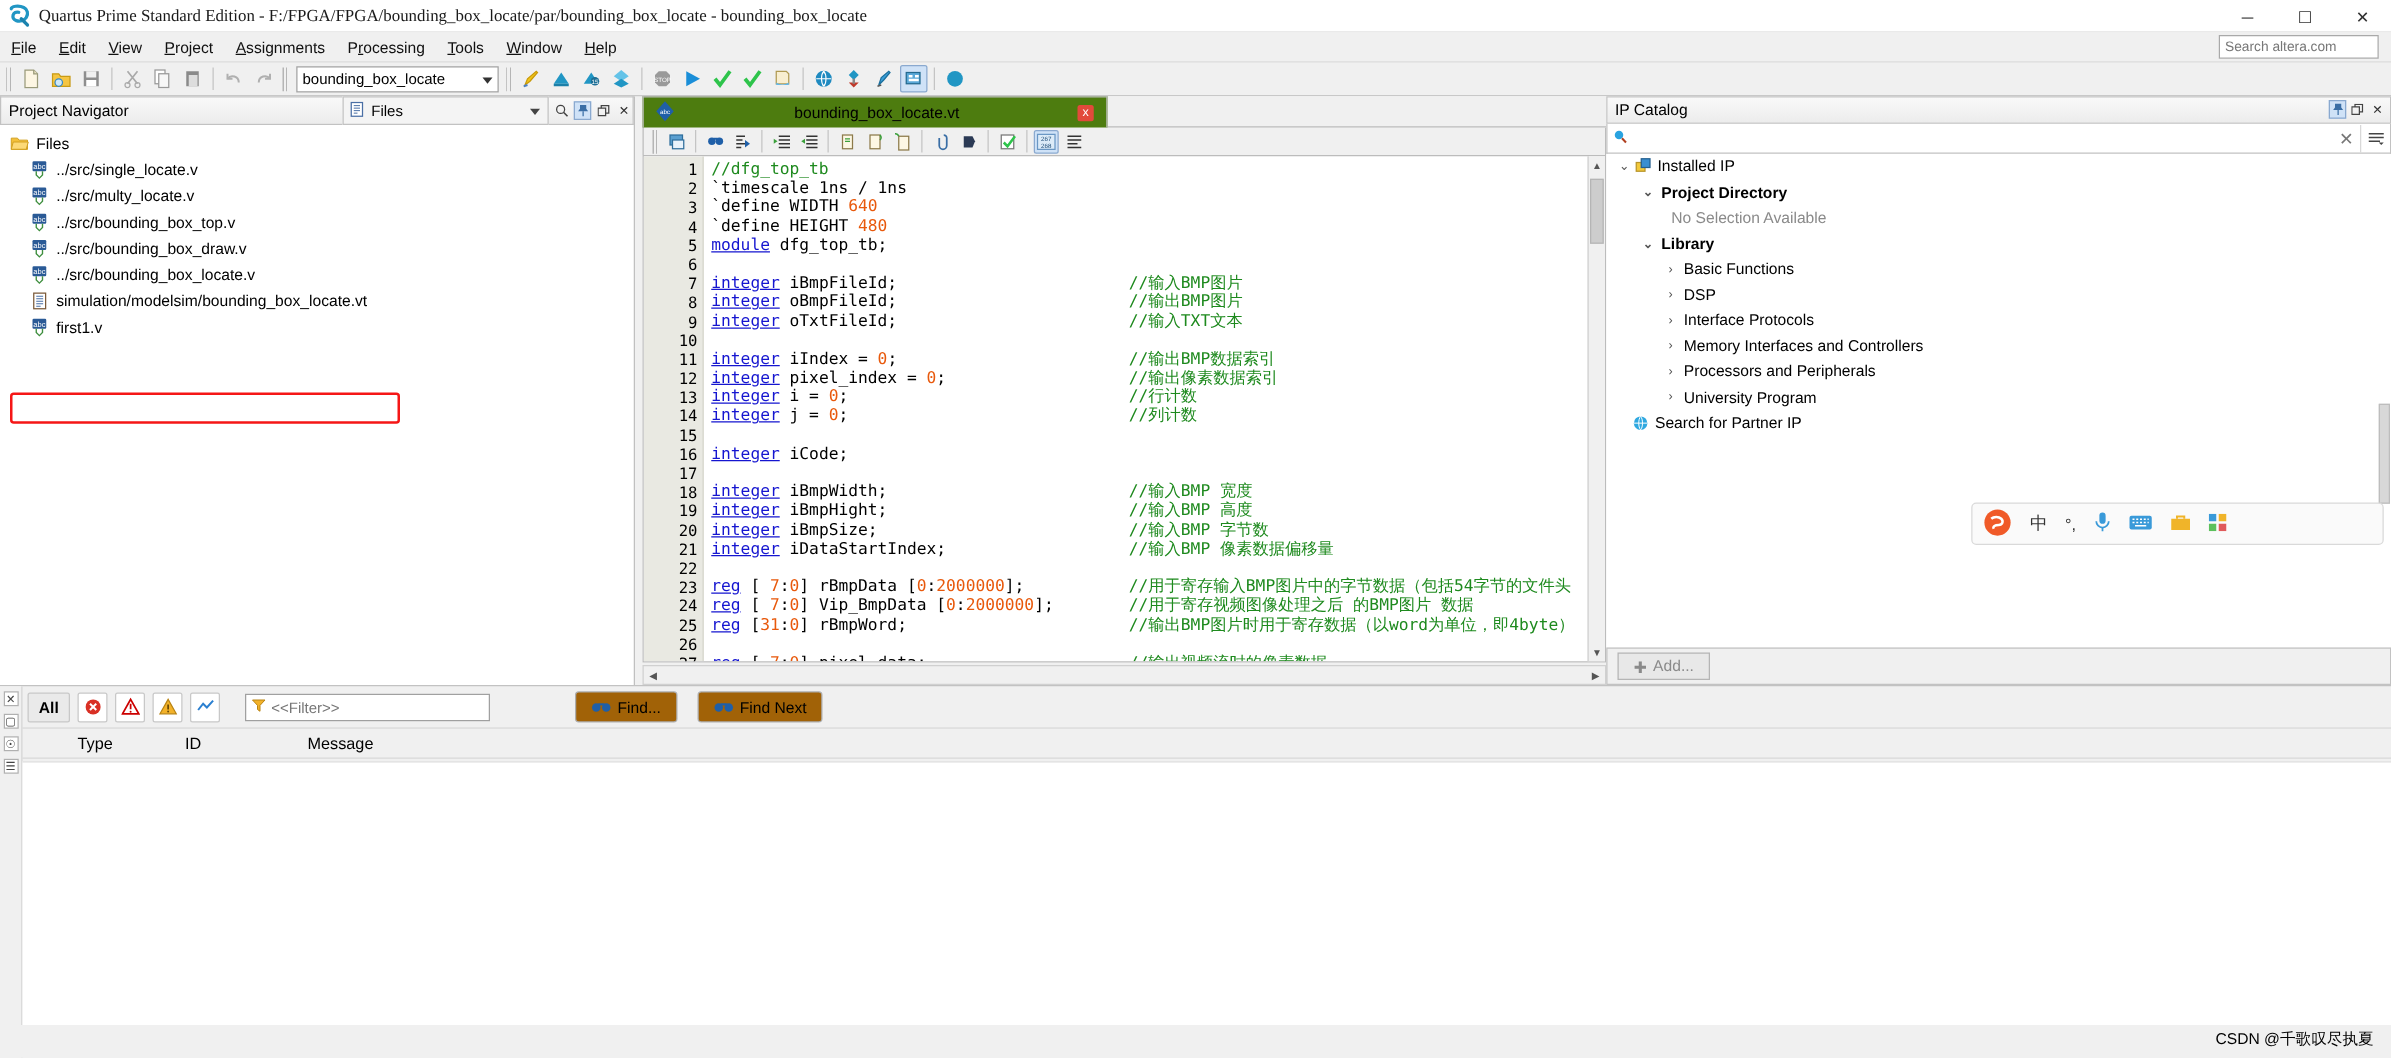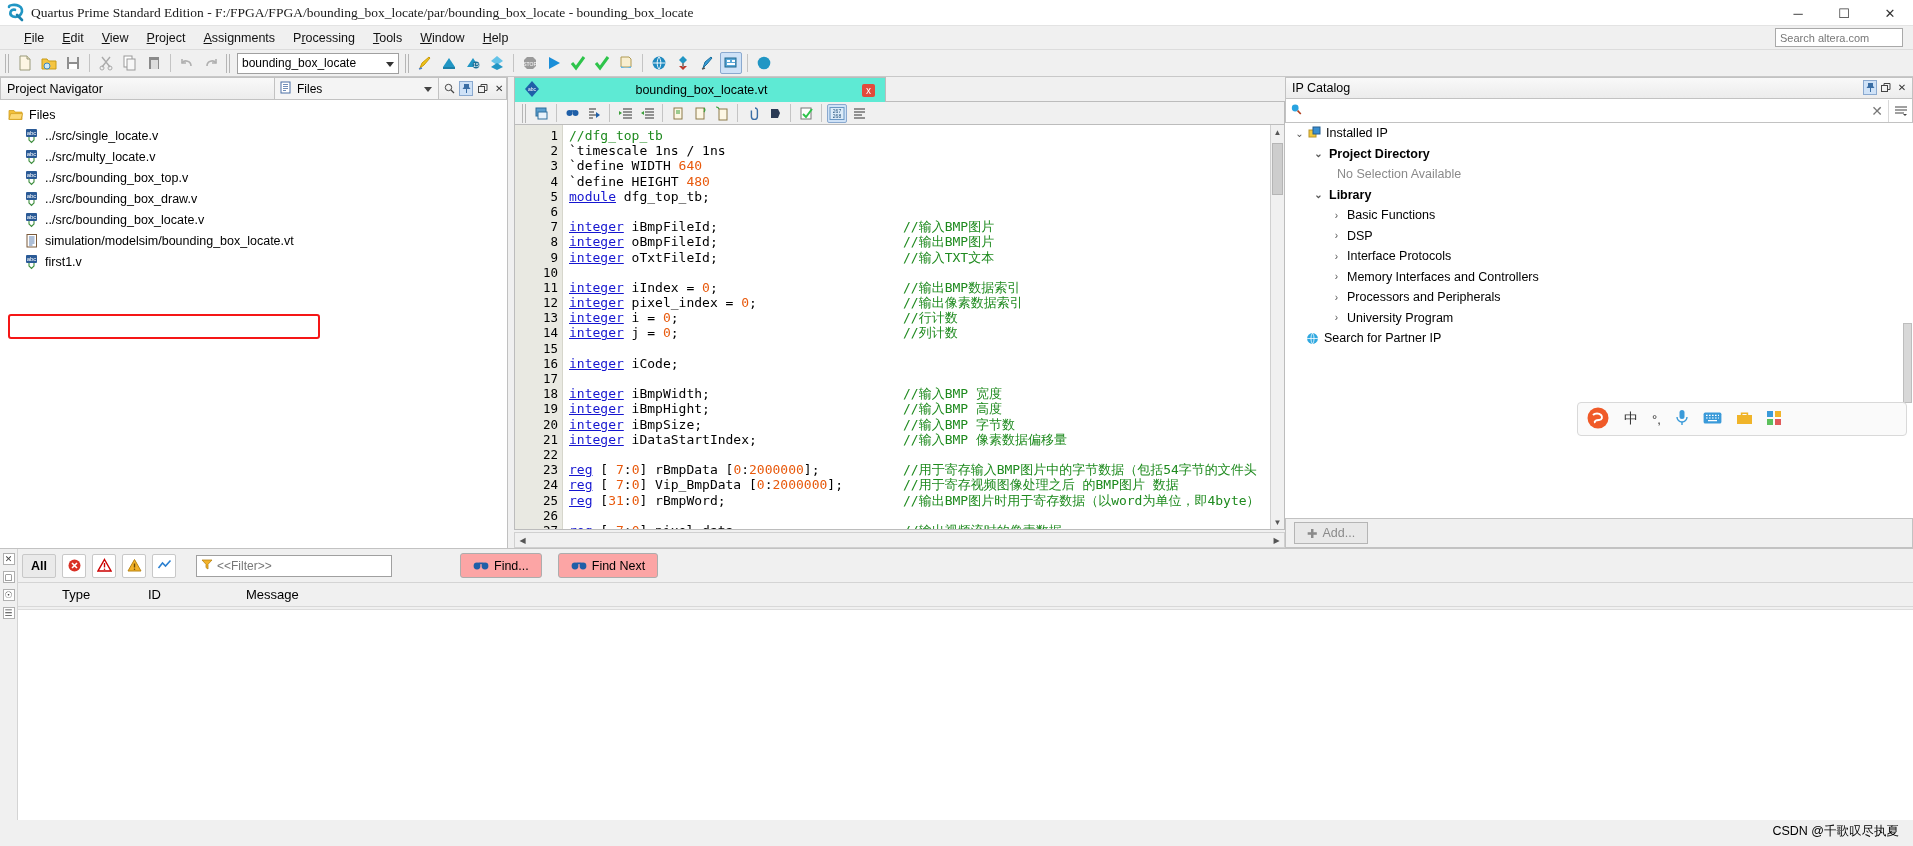--- a/index.html
+++ b/index.html
@@ -21,21 +21,21 @@
   }
   #titlebar .tb-icon{ width:20px; height:20px; margin:0 5px 0 6px; flex:0 0 auto; }
   #titlebar .tb-text{ font-size:13.5px; color:#1a1a1a; white-space:nowrap;font-family:Liberation Serif, serif; }
   .win-btns{ position:absolute; right:0; top:0; height:26px; display:flex; }
   .win-btn{ width:46px; height:26px; display:flex; align-items:center; justify-content:center;
             font-size:13px; color:#333; }
 
   
   #menubar{
     height:24px; background:#f0f0f0; display:flex; align-items:center;
-    padding-left:15px; border-bottom:1px solid #dcdcdc; position:relative;
+    padding-left:0; border-bottom:1px solid #dcdcdc; position:relative;
   }
   .menu-item{ padding:3px 9px; font-size:12.5px; color:#111; white-space:nowrap; }
   .menu-item u{ text-decoration:underline; }
   #search-altera{
     position:absolute; right:10px; top:2px; width:128px; height:19px;
     border:1px solid #a9a9a9; background:#fff; font-size:11px; color:#777;
     padding:1px 4px; line-height:17px;
   }
 
   
@@ -93,21 +93,21 @@
   
   #pn-bottom-tabs{ position:absolute; left:0; width:508px; bottom:278px; height:20px;
                    display:flex; align-items:flex-end; background:#f0f0f0; }
   .bt-tab{ height:20px; padding:0 14px; font-size:12.5px; display:flex; align-items:center;
            border:1px solid #c2c2c2; background:#e6e6e6; margin-right:1px; }
   .bt-tab.active{ background:#fff; border-bottom-color:#fff; }
 
   
   #editor{ position:absolute; left:514px; top:0; right:628px; bottom:298px; }
   #edit-tabrow{ height:25px; display:flex; align-items:stretch; background:#f0f0f0; }
-  #edit-tab{ width:372px; background:#5eead4; border:1px solid #bcbcbc; border-bottom:none;
+  #edit-tab{ width:372px; background:#4d7c0f; border:1px solid #bcbcbc; border-bottom:none;
              display:flex; align-items:center; position:relative; }
   #edit-tab .diamond{ margin-left:8px; }
   #edit-tab .tabtitle{ flex:1; text-align:center; font-size:12.5px; }
   #edit-tab .tabclose{ width:13px;height:13px;background:#e24a3b;color:#fff;font-size:10px;
     display:flex;align-items:center;justify-content:center;margin-right:10px;border-radius:2px;}
   #edit-tab-rest{ flex:1; border-bottom:1px solid #bcbcbc; background:#f0f0f0; }
 
   #edit-toolbar{ height:22px; background:#f0f0f0; border-left:1px solid #bcbcbc;
                  border-right:1px solid #bcbcbc; display:flex; align-items:center; padding-left:4px; }
   .etb{ width:20px;height:19px;display:flex;align-items:center;justify-content:center;margin:0 1px;
@@ -170,21 +170,21 @@
   #msgpanel{ position:absolute; left:0; right:0; bottom:0; height:298px; background:#f0f0f0;
              border-top:1px solid #c2c2c2; }
   #msg-toolbar{ height:34px; display:flex; align-items:center; padding-left:22px; gap:6px;
                 border-bottom:1px solid #d4d4d4; }
   .mbtn{ width:24px;height:24px;display:flex;align-items:center;justify-content:center;
          border:1px solid #c8c8c8; background:#fff; border-radius:2px; }
   .mbtn.all{ width:34px; font-weight:bold; font-size:12.5px; background:#eaeaea; }
   #filterbox{ width:196px;height:22px;border:1px solid #a0a0a0;background:#fff;
               display:flex;align-items:center;gap:4px;padding-left:4px;font-size:12px;color:#777;
               margin-left:14px;}
-  .fbtn{ height:25px; padding:0 12px; background:#fca5a5; border:1px solid #adadad;
+  .fbtn{ height:25px; padding:0 12px; background:#a16207; border:1px solid #adadad;
          border-radius:3px; display:flex; align-items:center; gap:5px; font-size:12.5px; }
   #msg-cols{ display:flex; height:24px; align-items:center; font-size:13px;
              padding-left:22px; border-bottom:1px solid #d8d8d8; background:#f0f0f0;}
   #msg-cols .c{ padding-right:0;margin-left:40px; }
   #msg-body{ position:absolute; left:18px; right:0; top:60px; bottom:26px; background:#fff;
              border-top:1px solid #dcdcdc; }
   #msg-sidestrip{ position:absolute; left:0; top:0; width:18px; bottom:0; background:#f0f0f0;
                   border-right:1px solid #d4d4d4; display:flex; flex-direction:column;
                   align-items:center; padding-top:4px; gap:6px; }
   .ss-ico{ width:12px;height:12px;display:flex;align-items:center;justify-content:center;

